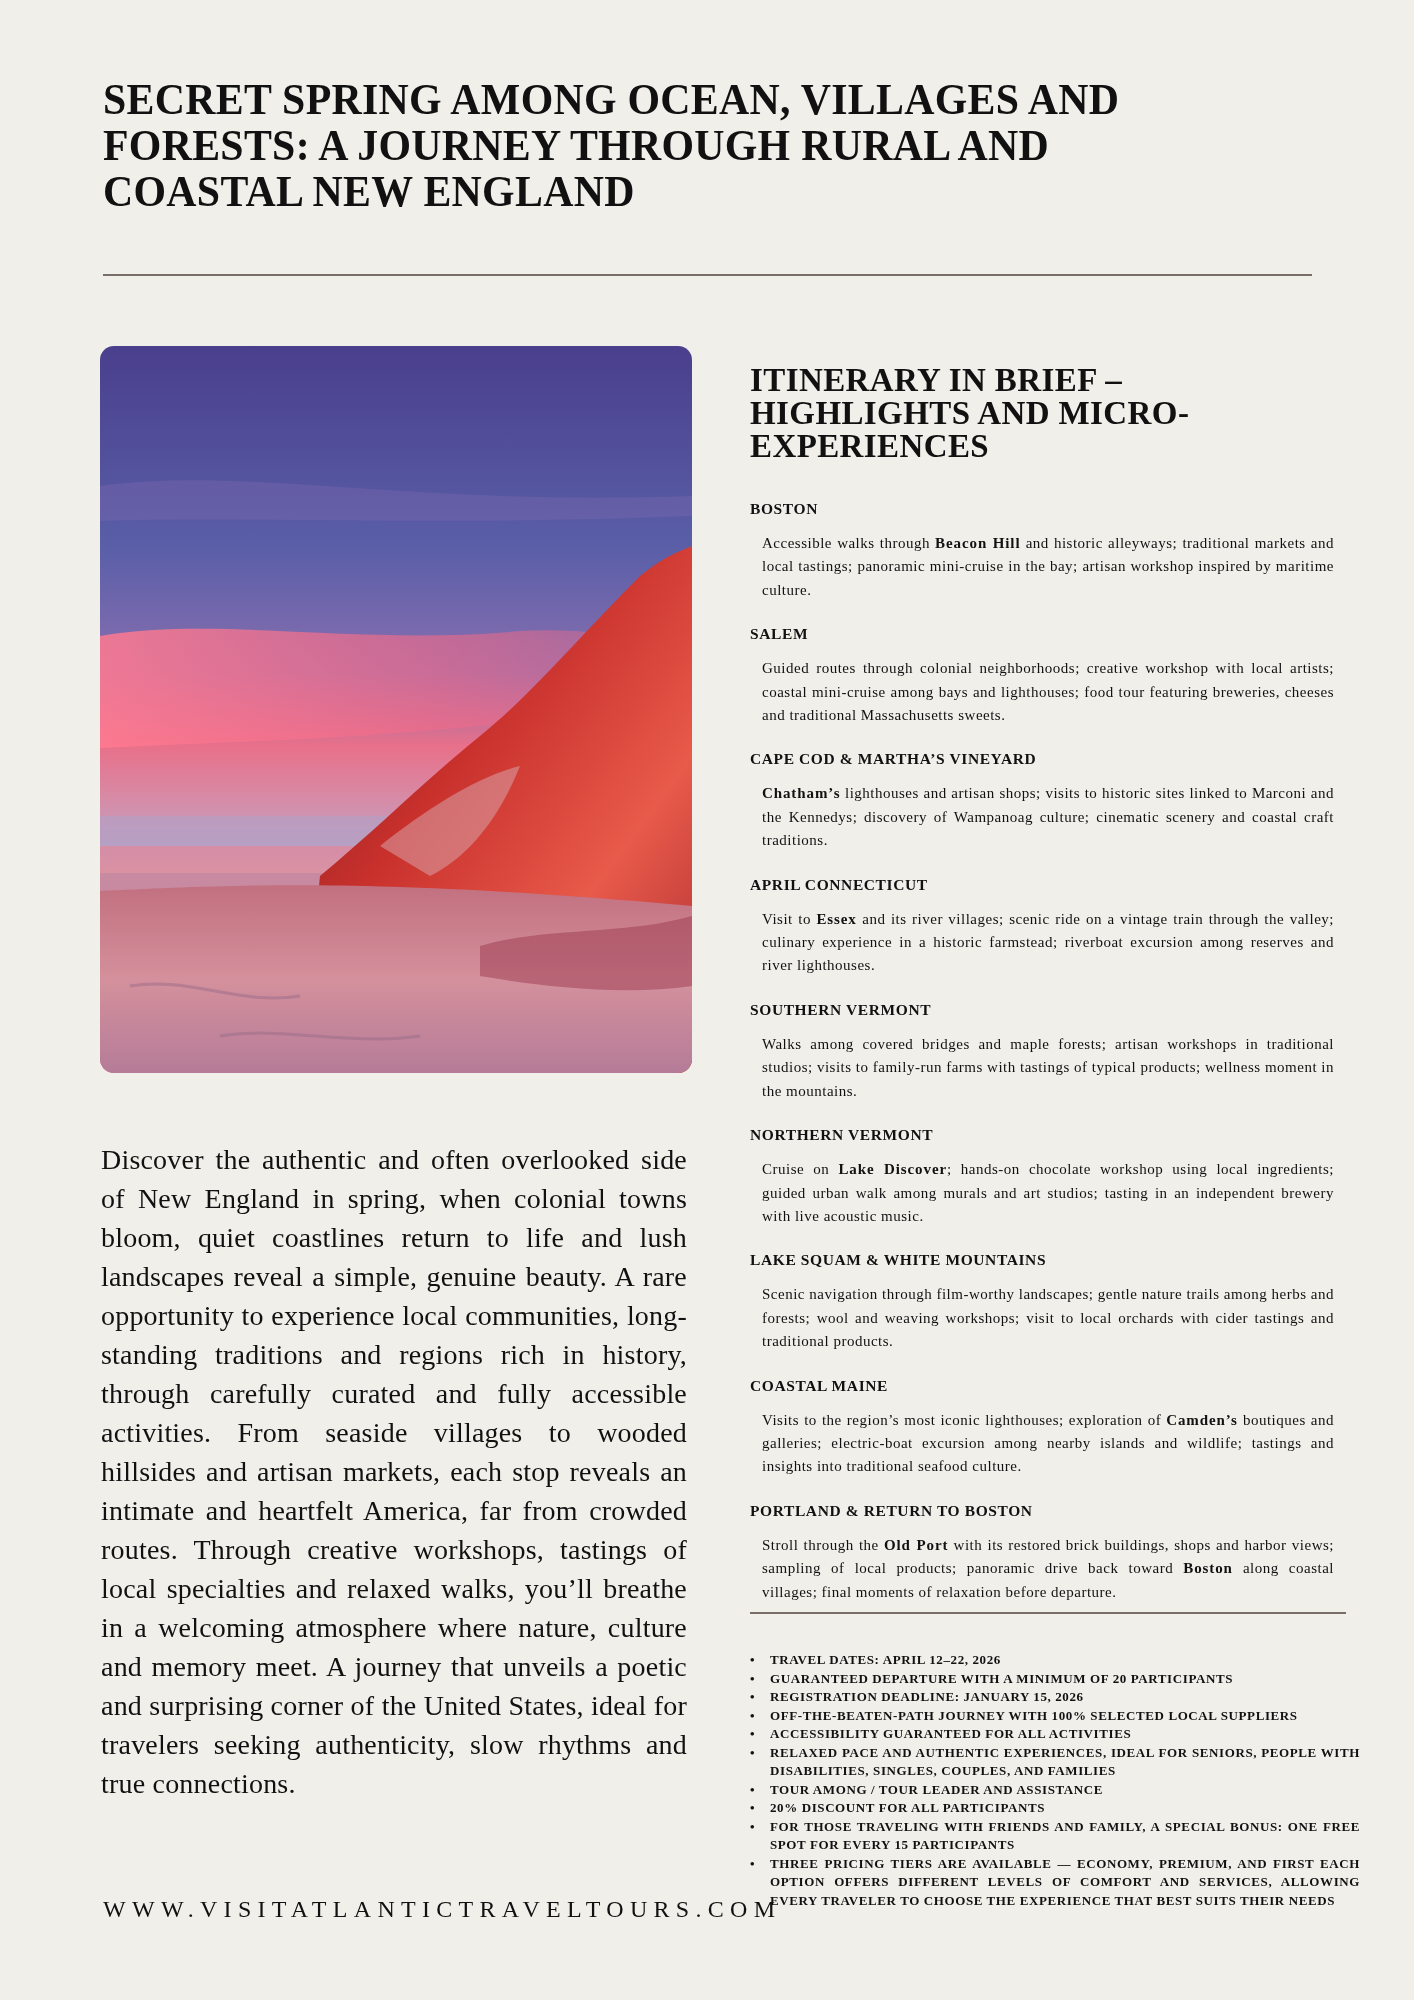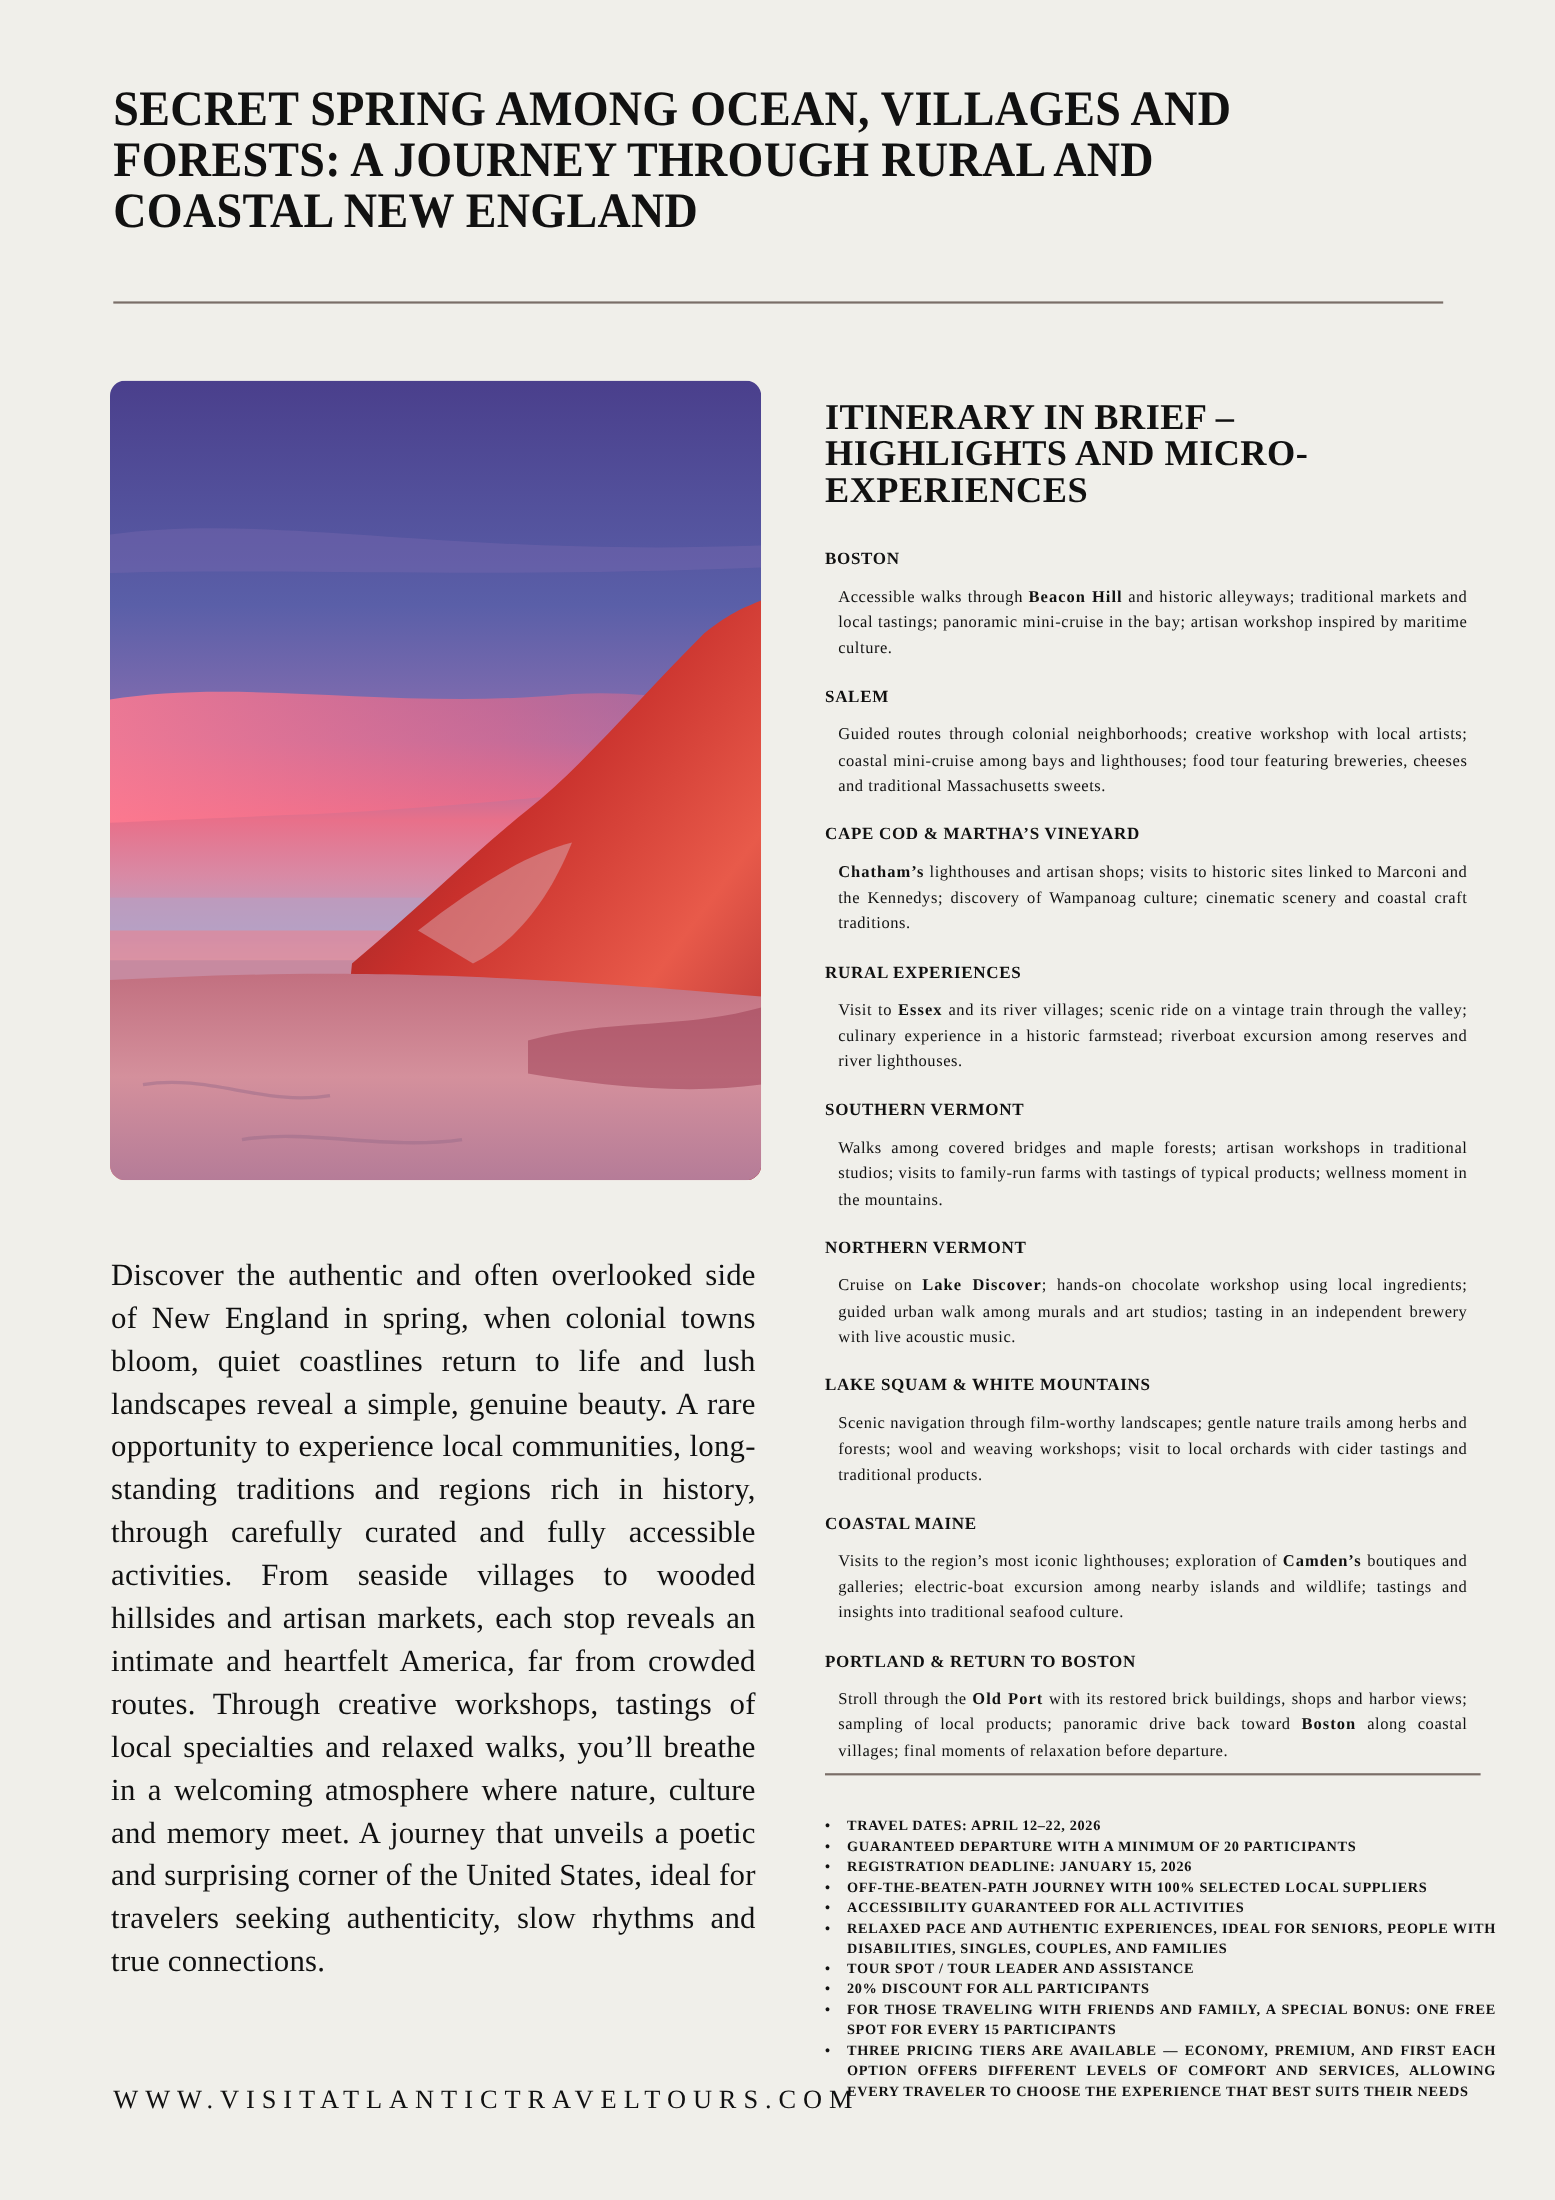--- a/index.html
+++ b/index.html
@@ -108,21 +108,21 @@
     </div>
     <div class="stop">
       <div class="stop-name">SALEM</div>
       <p class="stop-desc"><span>Guided routes through colonial neighborhoods; creative workshop with local artists; coastal mini-cruise among bays and lighthouses; food tour featuring breweries, cheeses and traditional Massachusetts sweets.</span></p>
     </div>
     <div class="stop">
       <div class="stop-name">CAPE COD &amp; MARTHA’S VINEYARD</div>
       <p class="stop-desc"><b>Chatham’s</b><span> lighthouses and artisan shops; visits to historic sites linked to Marconi and the Kennedys; discovery of Wampanoag culture; cinematic scenery and coastal craft traditions.</span></p>
     </div>
     <div class="stop">
-      <div class="stop-name">RURAL EXPERIENCES</div>
+      <div class="stop-name">APRIL CONNECTICUT</div>
       <p class="stop-desc"><span>Visit to </span><b>Essex</b><span> and its river villages; scenic ride on a vintage train through the valley; culinary experience in a historic farmstead; riverboat excursion among reserves and river lighthouses.</span></p>
     </div>
     <div class="stop">
       <div class="stop-name">SOUTHERN VERMONT</div>
       <p class="stop-desc"><span>Walks among covered bridges and maple forests; artisan workshops in traditional studios; visits to family-run farms with tastings of typical products; wellness moment in the mountains.</span></p>
     </div>
     <div class="stop">
       <div class="stop-name">NORTHERN VERMONT</div>
       <p class="stop-desc"><span>Cruise on </span><b>Lake Discover</b><span>; hands-on chocolate workshop using local ingredients; guided urban walk among murals and art studios; tasting in an independent brewery with live acoustic music.</span></p>
     </div>
@@ -141,17 +141,17 @@
   </div>
 
 <div class="info-rule"></div>
 <ul class="info-list" id="info">
     <li><span class="bullet">•</span><span>TRAVEL DATES: APRIL 12–22, 2026</span></li>
     <li><span class="bullet">•</span><span>GUARANTEED DEPARTURE WITH A MINIMUM OF 20 PARTICIPANTS</span></li>
     <li><span class="bullet">•</span><span>REGISTRATION DEADLINE: JANUARY 15, 2026</span></li>
     <li><span class="bullet">•</span><span>OFF-THE-BEATEN-PATH JOURNEY WITH 100% SELECTED LOCAL SUPPLIERS</span></li>
     <li><span class="bullet">•</span><span>ACCESSIBILITY GUARANTEED FOR ALL ACTIVITIES</span></li>
     <li><span class="bullet">•</span><span>RELAXED PACE AND AUTHENTIC EXPERIENCES, IDEAL FOR SENIORS, PEOPLE WITH DISABILITIES, SINGLES, COUPLES, AND FAMILIES</span></li>
-    <li><span class="bullet">•</span><span>TOUR SPOT / TOUR LEADER AND ASSISTANCE</span></li>
+    <li><span class="bullet">•</span><span>TOUR AMONG / TOUR LEADER AND ASSISTANCE</span></li>
     <li><span class="bullet">•</span><span>20% DISCOUNT FOR ALL PARTICIPANTS</span></li>
     <li><span class="bullet">•</span><span>FOR THOSE TRAVELING WITH FRIENDS AND FAMILY, A SPECIAL BONUS: ONE FREE SPOT FOR EVERY 15 PARTICIPANTS</span></li>
     <li><span class="bullet">•</span><span>THREE PRICING TIERS ARE AVAILABLE — ECONOMY, PREMIUM, AND FIRST EACH OPTION OFFERS DIFFERENT LEVELS OF COMFORT AND SERVICES, ALLOWING EVERY TRAVELER TO CHOOSE THE EXPERIENCE THAT BEST SUITS THEIR NEEDS</span></li>
   </ul>
 
 </body></html>

